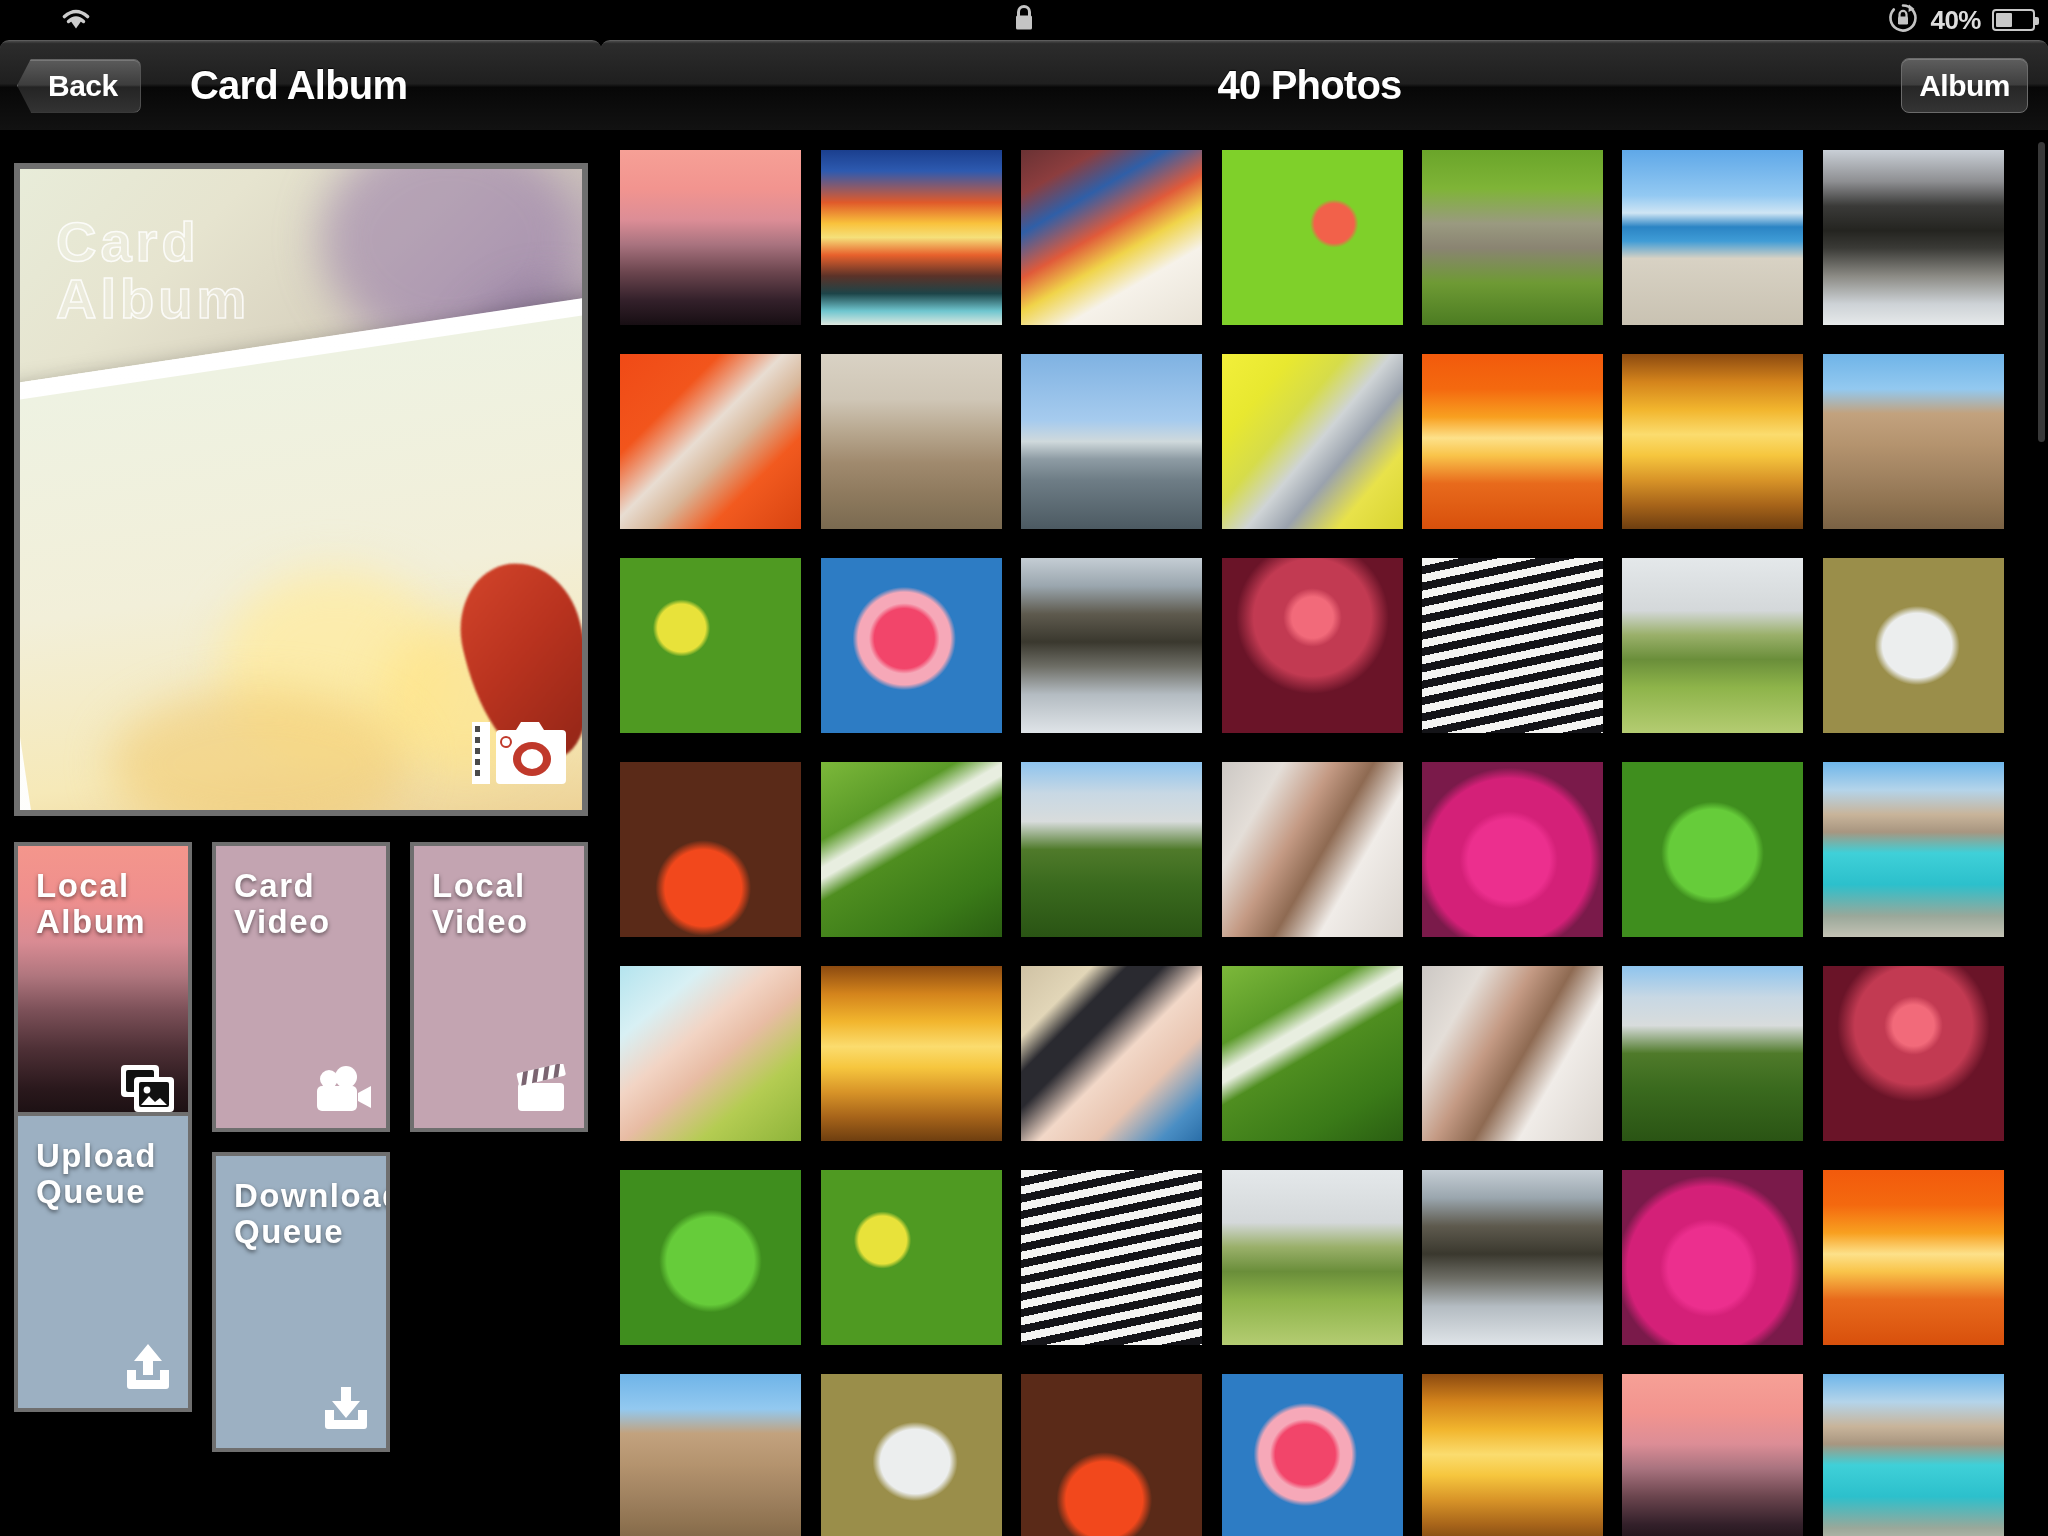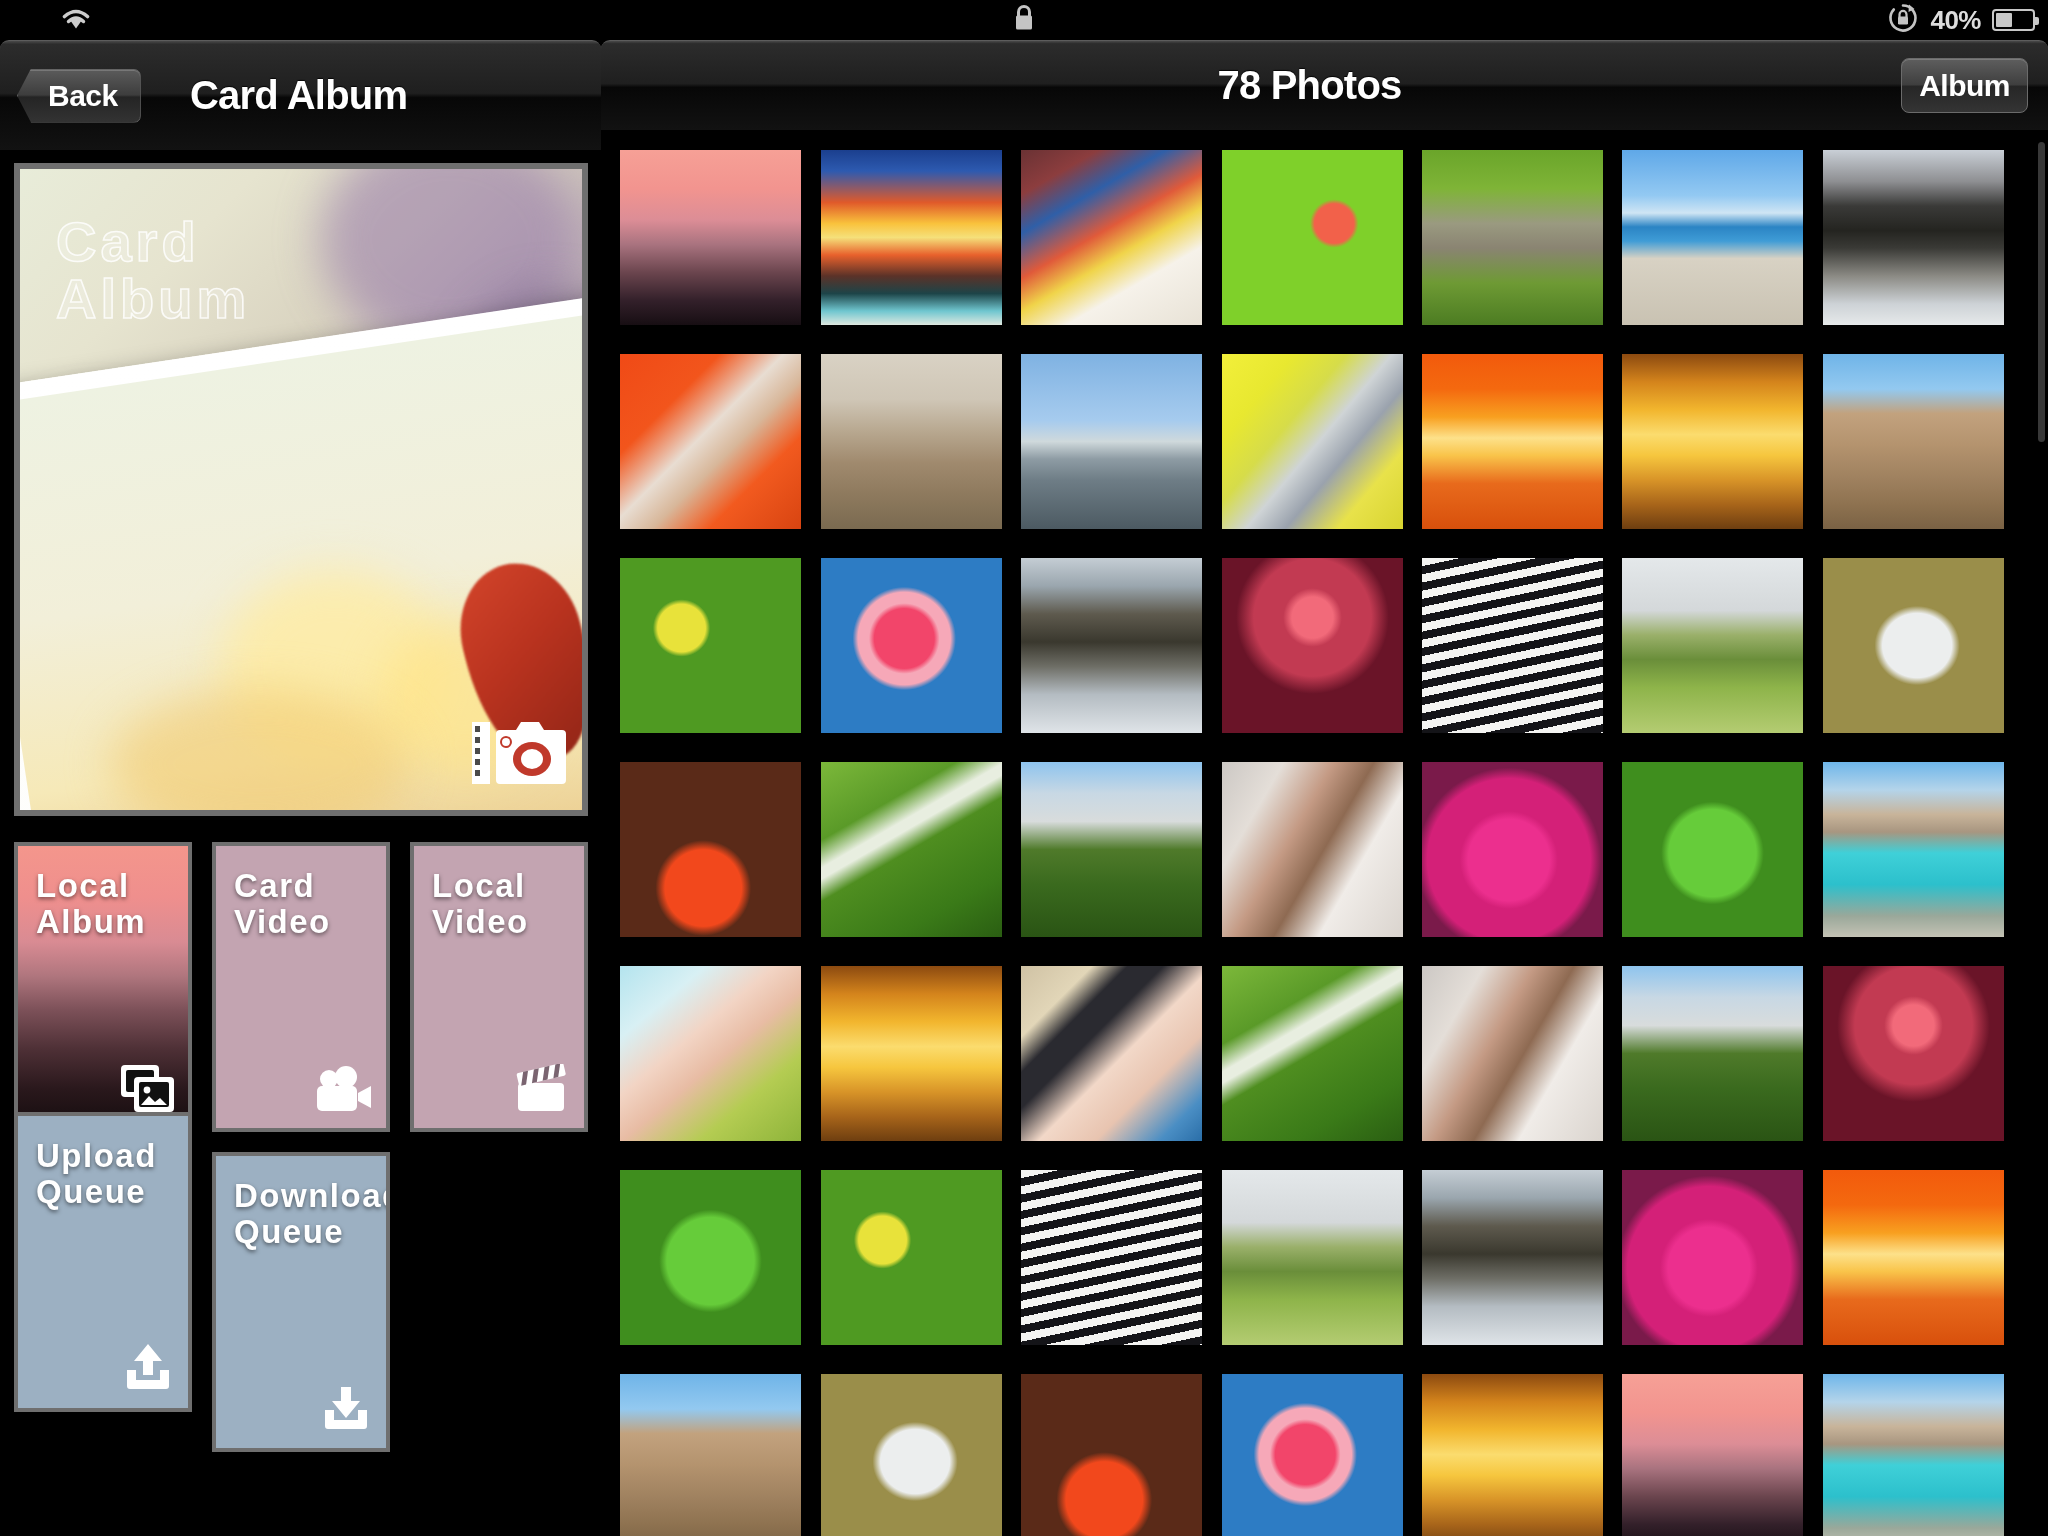--- a/index.html
+++ b/index.html
@@ -69,21 +69,21 @@
     left: 2px; top: 2px; bottom: 2px;
     width: 38%;
     background: #c8c8c8;
     border-radius: 1px;
   }
 
   
   #nav-left {
     position: absolute;
     top: 40px; left: 0;
-    width: 601px; height: 110px;
+    width: 601px; height: 90px;
     background: linear-gradient(to bottom,#4a4a4a 0%,#2c2c2c 3%,#1f1f1f 48%,#070707 52%,#121212 100%);
     border-radius: 9px 9px 0 0;
     border-top: 1px solid #5d5d5d;
     display: flex;
     align-items: center;
     z-index: 40;
   }
   #nav-right {
     position: absolute;
     top: 40px; left: 601px;
@@ -336,21 +336,21 @@
     </span>
   </div>
 </div>
 
 <div id="nav-left">
   <button id="back-button">Back</button>
   <span id="nav-left-title">Card Album</span>
 </div>
 
 <div id="nav-right">
-  <span id="nav-right-title">78 Photos</span>
+  <span id="nav-right-title">40 Photos</span>
   <button id="select-button">Album</button>
 </div>
 
 <div id="sidebar">
 
   <div id="hero-tile">
     <div class="bokeh" style="left:300px;top:-40px;width:260px;height:220px;background:rgba(150,120,170,.55);"></div>
     <div class="bokeh" style="left:430px;top:120px;width:200px;height:260px;background:rgba(110,90,130,.5);"></div>
     <div class="bokeh" style="left:-40px;top:240px;width:240px;height:280px;background:rgba(170,140,150,.45);"></div>
 

